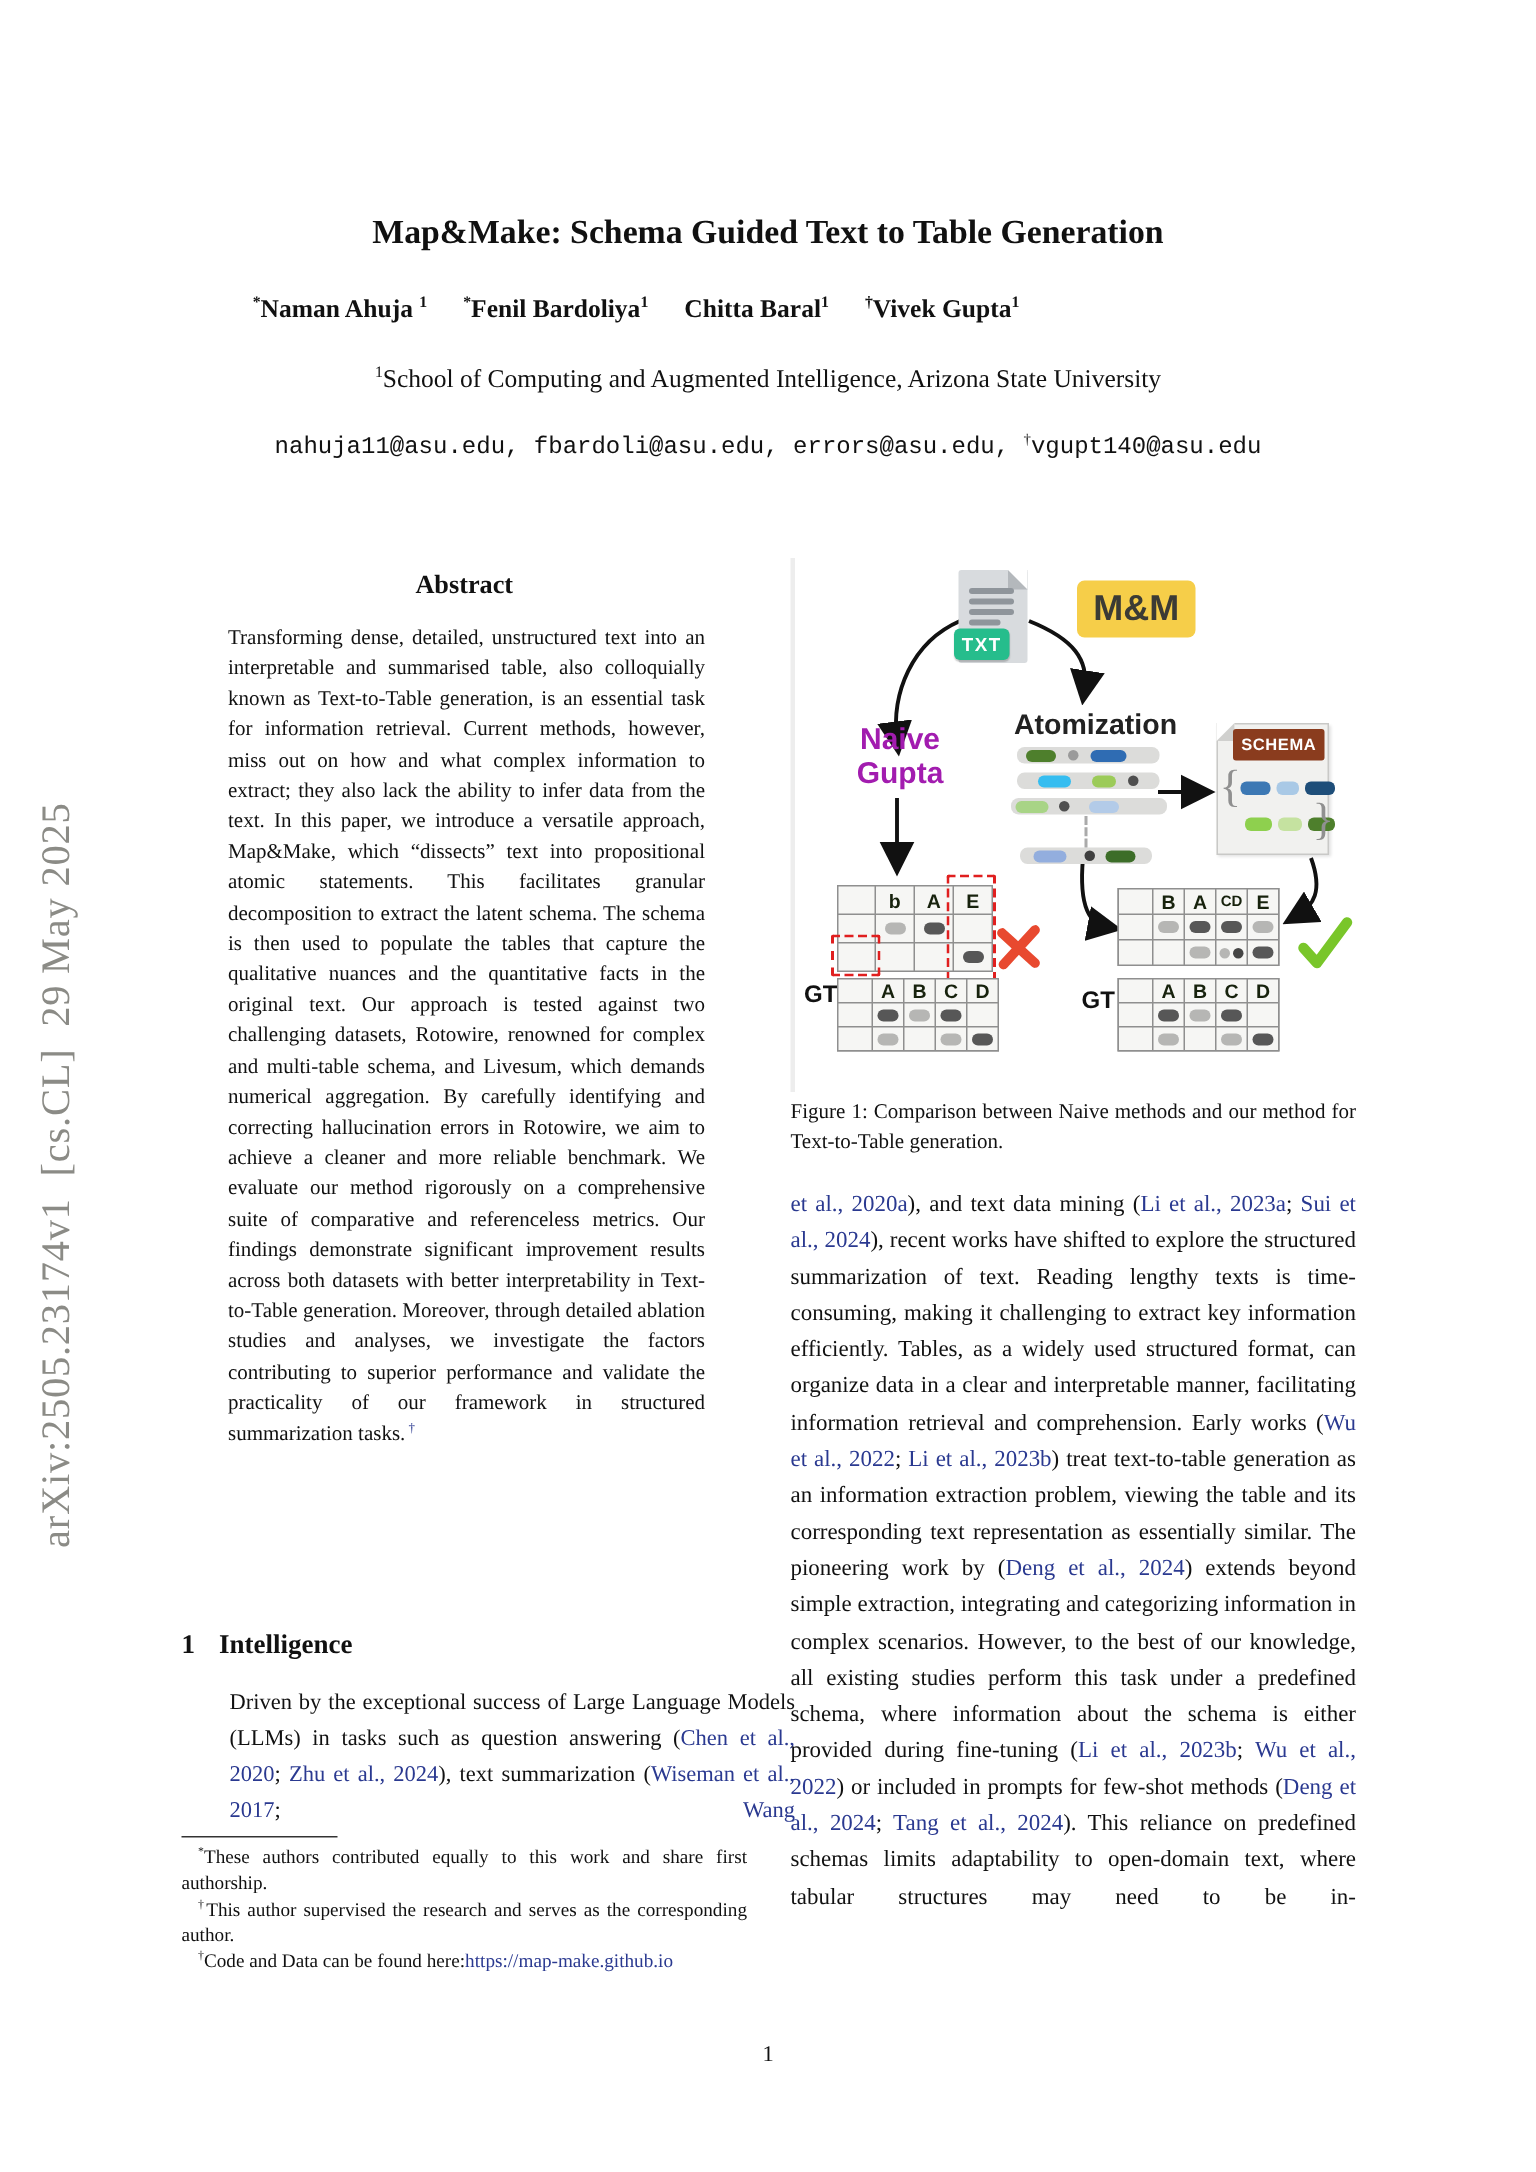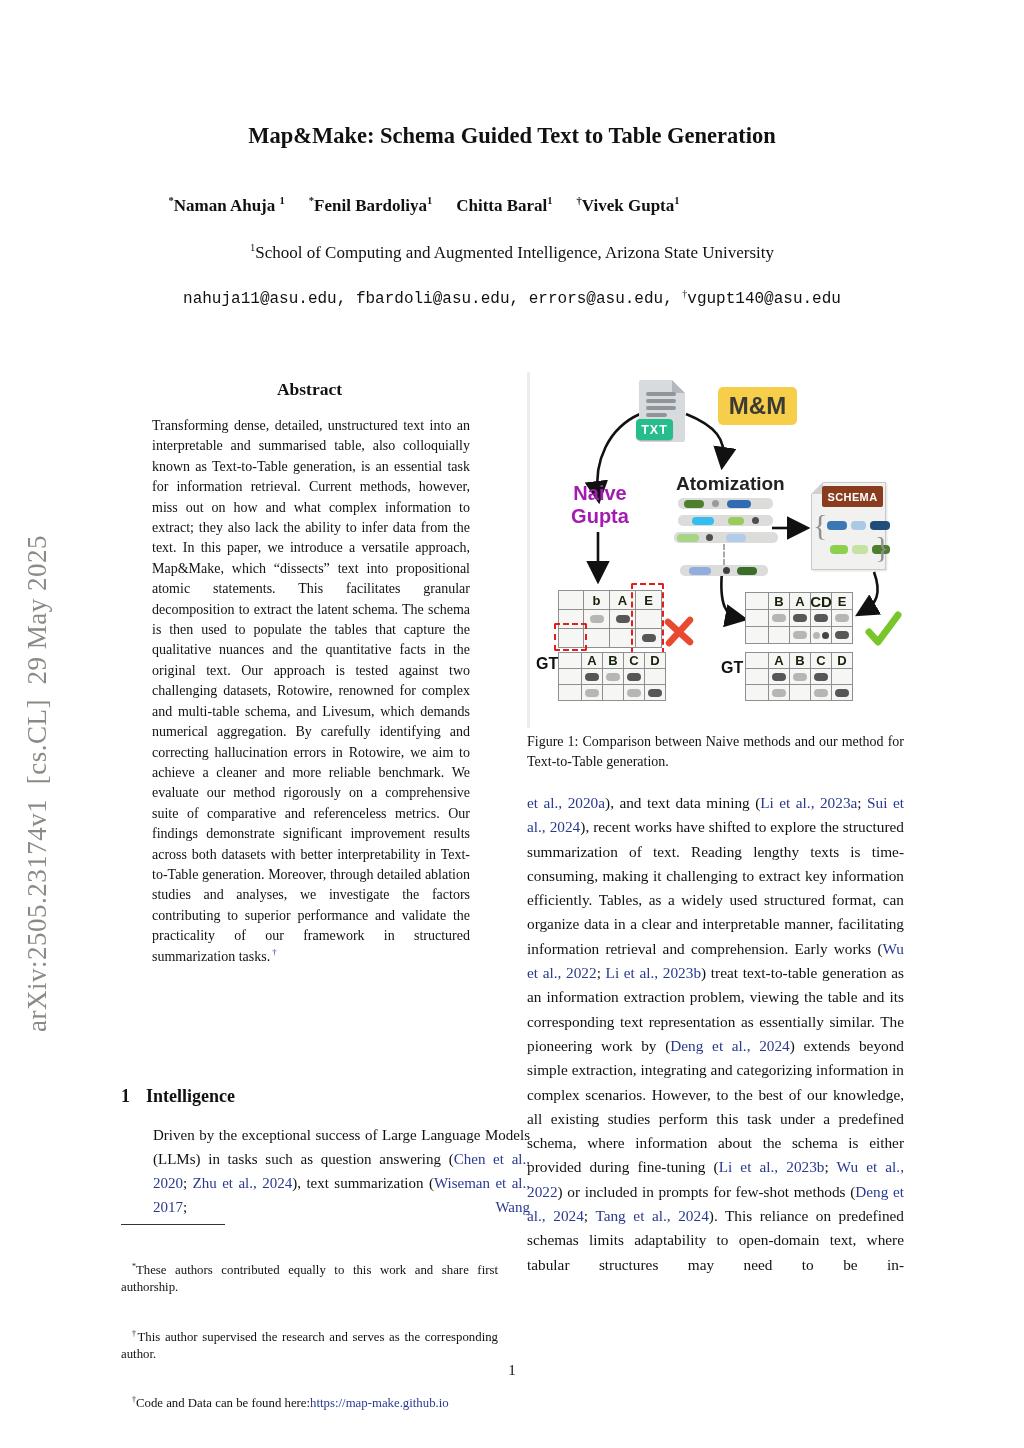--- a/index.html
+++ b/index.html
@@ -7,21 +7,21 @@
   body { width:1024px; height:1448px; position:relative; overflow:hidden;
          font-family:"Liberation Serif", serif; color:#111; }
 
   .abs { position:absolute; }
 
   
   .watermark { left:22px; top:1032px; transform:rotate(-90deg); transform-origin:0 0;
                white-space:pre; font-size:27px; color:#8b8b86; letter-spacing:.5px; }
 
   
-  .title { left:0; top:123px; width:1024px; text-align:center;
+  .title { left:0; top:142px; width:1024px; text-align:center;
            font-size:22.5px; font-weight:bold; }
   .authors { left:0; top:196px; width:848px; text-align:center;
              font-size:17px; font-weight:bold; }
   .affil { left:0; top:243px; width:1024px; text-align:center; font-size:17px; }
   .emails { left:0; top:289px; width:1024px; text-align:center; font-size:16px; }
 
   .sup { font-size:62%; vertical-align:super; line-height:0; }
   .mono { font-family:"Liberation Mono", monospace; }
   .cite { color:#2a3990; }
   .gap { display:inline-block; }
@@ -31,21 +31,21 @@
                    font-size:17.5px; font-weight:bold; }
   .abstract-body { left:152px; top:416px; width:318px; text-align:justify;
                    font-size:14px; line-height:20.4px; hyphens:auto; }
   .intro-head { left:121px; top:1086px; font-size:18px; font-weight:bold; }
   .intro-head .num { margin-right:16px; }
   .intro-body { left:121px; top:1123px; width:377px; text-align:justify; text-align-last:justify;
                 font-size:15px; line-height:24px; hyphens:auto;margin-left:32px; }
   .fn-rule { left:121px; top:1224px; width:104px; border-top:1.5px solid #333; }
   .footnotes { left:121px; top:1230px; width:377px; font-size:12.8px; line-height:17.3px;
                text-align:justify; hyphens:auto; }
-  .footnotes p { text-indent:11px;margin-top:32px; }
+  .footnotes p { text-indent:11px; }
   .caption { left:527px; top:732px; width:377px; font-size:14px; line-height:19.5px;
              text-align:justify; }
   .right-body { left:527px; top:791px; width:377px; text-align:justify; text-align-last:justify;
                 font-size:15.3px; line-height:24.3px; hyphens:auto; }
   .pageno { left:0; top:1362px; width:1024px; text-align:center; font-size:15px; }
 
   
   .figure { left:527px; top:372px; width:377px; height:356px;
             border-left:3px solid #ededed; font-family:"Liberation Sans", sans-serif; }
   .fig-svg { position:absolute; left:0; top:0; width:377px; height:356px; }
@@ -86,21 +86,21 @@
   .schema-row { position:absolute; display:flex; align-items:center; }
   .schema-row .apill { height:9px; }
 
   .tbl { position:absolute; display:grid; gap:1px; background:#8f8f8f;
          border:1px solid #8f8f8f; }
   .tbl .cell { background:#f6f6f4; display:flex; align-items:center; justify-content:center; }
   .tbl-naive { grid-template-columns:24px repeat(3,25px); grid-auto-rows:18px; }
   .tbl-five  { grid-template-columns:22px repeat(4,20px); grid-auto-rows:16px; }
   .tbl-gt    { grid-template-columns:22px repeat(4,20px); grid-auto-rows:15px; }
   .hd { font-weight:bold; font-size:13px; color:#17220d; }
-  .hd.sm { font-size:15px; }
+  .hd.sm { font-size:10px; }
   .sh-corner { background:#efefed; }
   .sh-md   { background:#74a445; }
   .sh-lt   { background:#a9d162; }
   .sh-br   { background:#8cc63f; }
   .sh-sage { background:#7d9b5e; }
   .sh-ltblue { background:#b9d6ec; }
   .sh-cyan { background:#3fc5f0; }
   .sh-purple { background:#d9a6ec; }
   .pill { width:14px; height:8px; border-radius:4px; }
   .p-dk { background:#575757; }

